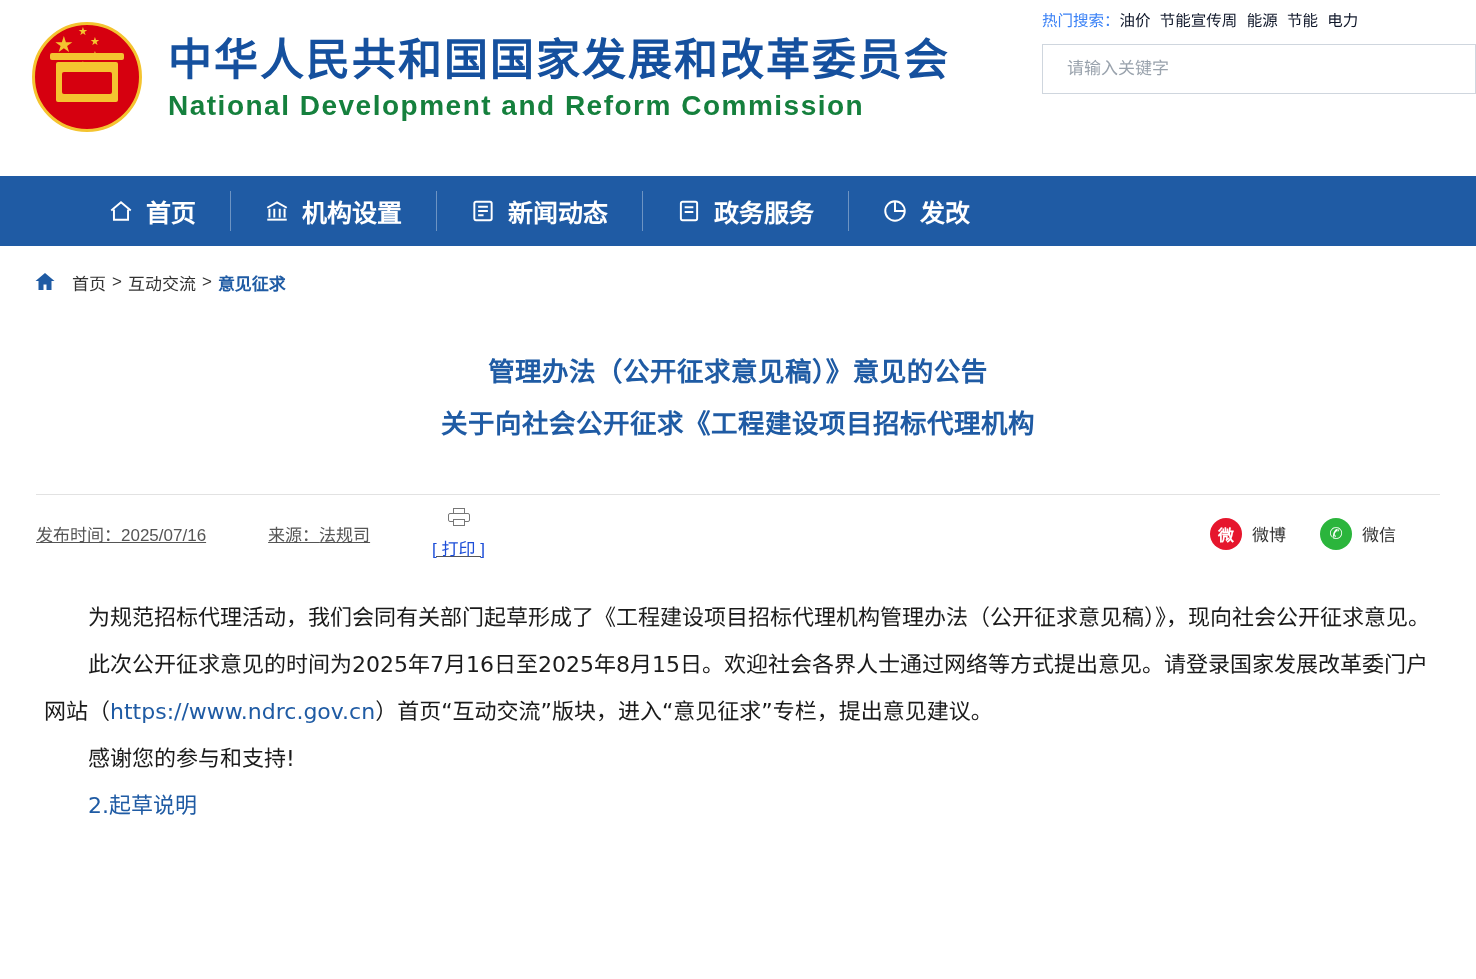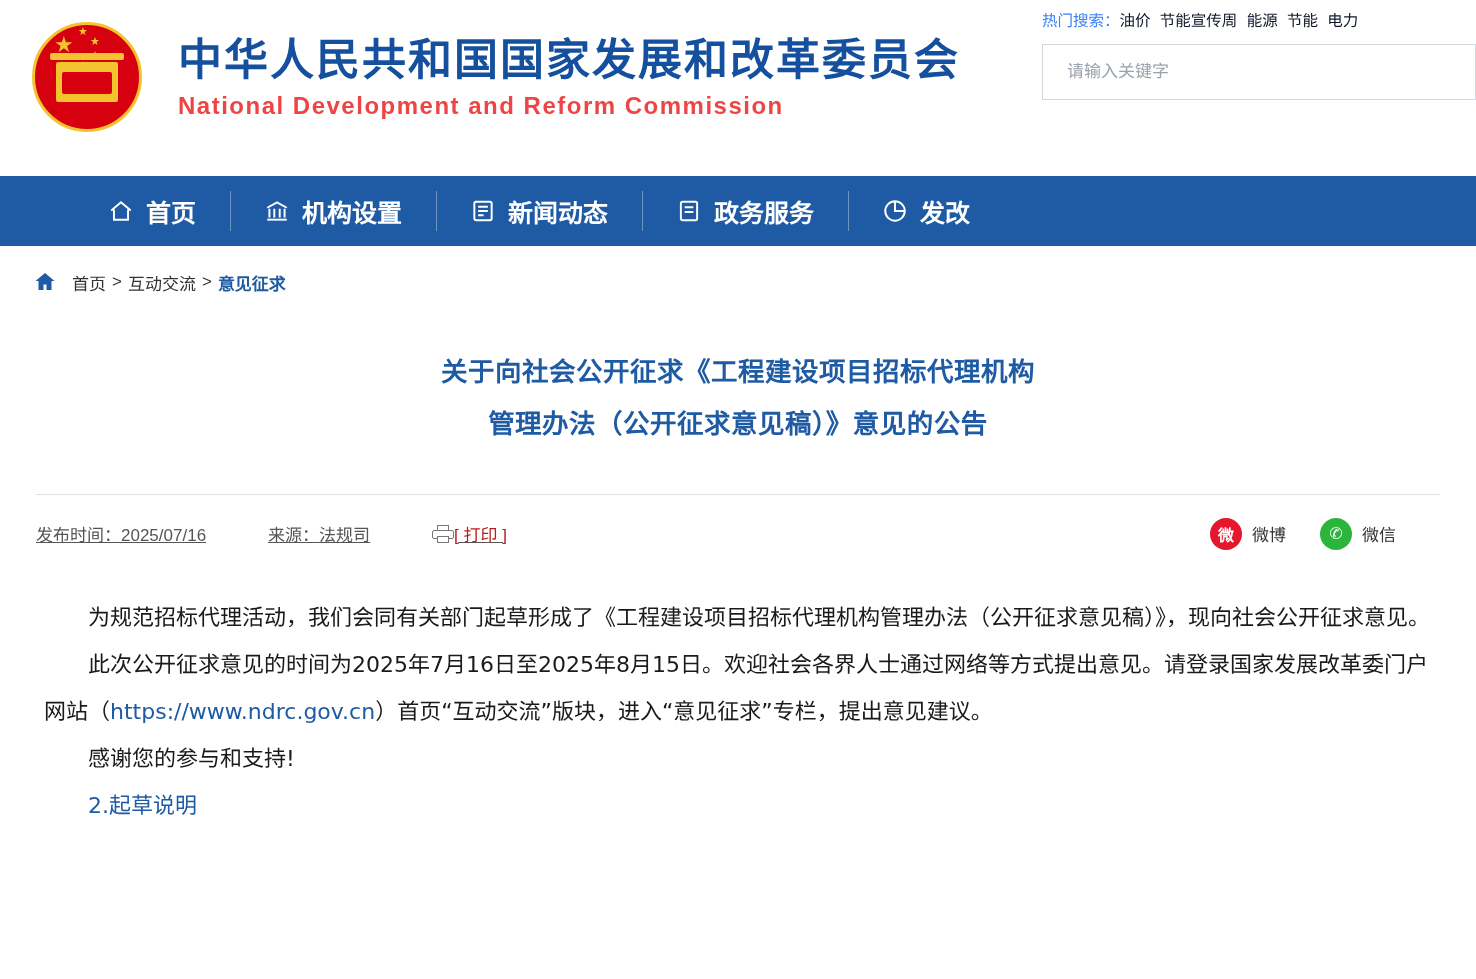--- a/index.html
+++ b/index.html
@@ -73,33 +73,33 @@
     position: absolute;
     color: #f4c430;
     font-size: 11px;
     line-height: 11px;
   }
   .emblem .s1 { left: 50px; top: 8px; }
   .emblem .s2 { left: 62px; top: 18px; }
   .emblem .s3 { left: 62px; top: 32px; }
   .emblem .s4 { left: 50px; top: 42px; }
 
-  .titles { margin-left: 32px; }
+  .titles { margin-left: 22px; }
   .title-cn {
     font-size: 44px;
     font-weight: bold;
     color: #15509e;
     letter-spacing: 2px;
     line-height: 58px;
     white-space: nowrap;
   }
   .title-en {
-    font-size: 24px;
+    font-size: 28px;
     font-weight: bold;
-    color: #ef4444;
+    color: #15803d;
     letter-spacing: 1.5px;
     line-height: 34px;
     white-space: nowrap;
   }
 
   .search-area {
     position: absolute;
     right: 0;
     top: 8px;
     width: 440px;
@@ -113,21 +113,21 @@
   }
   .hot-line .hot-label { color: #3b82f6; }
   .hot-line a {
     color: #0f172a;
     text-decoration: none;
     margin-right: 5px;
     text-align: right;
   }
   .search-box {
     margin-top: 10px;
-    height: 56px;
+    height: 50px;
     border: 1px solid #cfd6de;
     background: #4c1d95;
     display: flex;
     align-items: center;
     margin-left: 6px;
     justify-content: center;
   }
   .search-box input {
     flex: 1;
     border: none;
@@ -211,22 +211,24 @@
     height: 78px;
     font-size: 17px;
     color: #555;
     position: relative;
     text-decoration: underline;
   }
   .meta-item { margin-right: 62px; }
   .print-wrap {
     display: flex;
     align-items: center;
-    color: #b91c1c;
+    gap: 9px;
+    color: #1d4ed8;
     cursor: pointer;
+    flex-direction: column;
   }
   .printer {
     width: 22px; height: 18px;
     position: relative;
     display: inline-block;
   }
   .printer .body {
     position: absolute; left: 0; top: 5px;
     width: 22px; height: 9px;
     border: 1.6px solid #777; border-radius: 2px;
@@ -358,22 +360,22 @@
   </span>
   <a href="#">首页</a>
   <span class="sep">&gt;</span>
   <a href="#">互动交流</a>
   <span class="sep">&gt;</span>
   <span class="current">意见征求</span>
 </div>
 
 <div class="article">
   <div class="art-title">
+    <div>管理办法（公开征求意见稿）》意见的公告</div>
     <div>关于向社会公开征求《工程建设项目招标代理机构</div>
-    <div>管理办法（公开征求意见稿）》意见的公告</div>
   </div>
 
   <div class="meta-row">
     <span class="meta-item">
       <span>发布时间：</span><span>2025/07/16</span>
     </span>
     <span class="meta-item">
       <span>来源：</span><span>法规司</span>
     </span>
     <span class="print-wrap">

